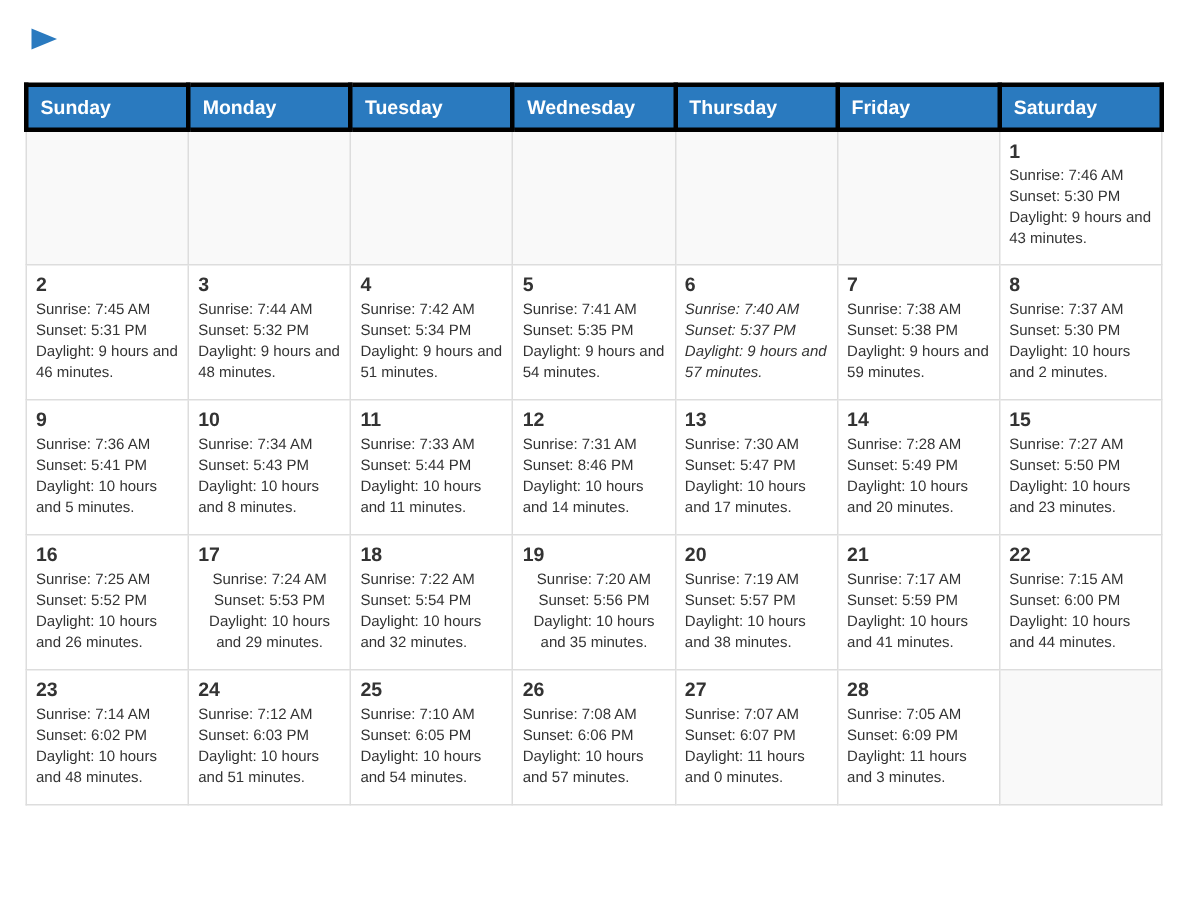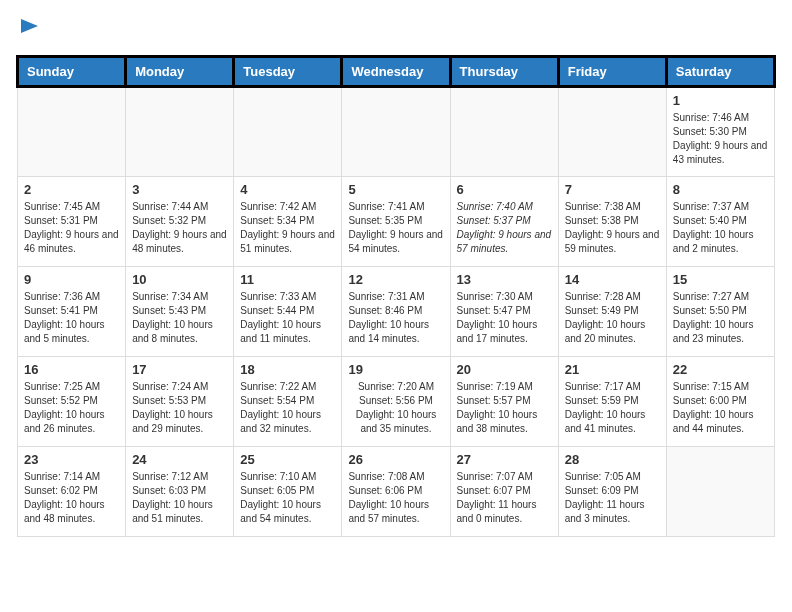--- a/index.html
+++ b/index.html
@@ -167,21 +167,21 @@
         </td>
         <td>
           <span class="day-number">7</span>
           <div class="day-info" style="white-space: pre-line;">Sunrise: 7:38 AM
 Sunset: 5:38 PM
 Daylight: 9 hours and 59 minutes.</div>
         </td>
         <td>
           <span class="day-number">8</span>
           <div class="day-info" style="white-space: pre-line;">Sunrise: 7:37 AM
-Sunset: 5:40 PM
+Sunset: 5:30 PM
 Daylight: 10 hours and 2 minutes.</div>
         </td>
       </tr>
       <tr class="week-row">
         <td>
           <span class="day-number">9</span>
           <div class="day-info" style="white-space: pre-line;">Sunrise: 7:36 AM
 Sunset: 5:41 PM
 Daylight: 10 hours and 5 minutes.</div>
         </td>
@@ -224,21 +224,21 @@
       </tr>
       <tr class="week-row">
         <td>
           <span class="day-number">16</span>
           <div class="day-info" style="white-space: pre-line;">Sunrise: 7:25 AM
 Sunset: 5:52 PM
 Daylight: 10 hours and 26 minutes.</div>
         </td>
         <td>
           <span class="day-number">17</span>
-          <div class="day-info" style="white-space: pre-line;">Sunrise: 7:24 AM
+          <div class="day-info" style="white-space: pre-line; text-align: center;">Sunrise: 7:24 AM
 Sunset: 5:53 PM
 Daylight: 10 hours and 29 minutes.</div>
         </td>
         <td>
           <span class="day-number">18</span>
           <div class="day-info" style="white-space: pre-line;">Sunrise: 7:22 AM
 Sunset: 5:54 PM
 Daylight: 10 hours and 32 minutes.</div>
         </td>
         <td>

